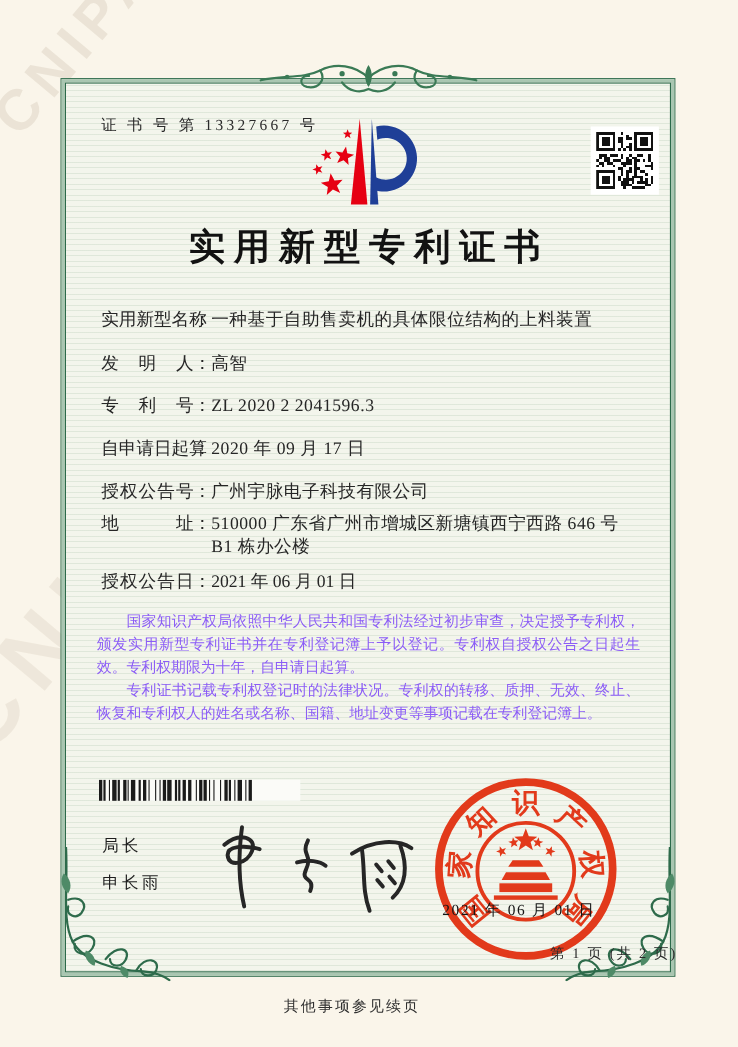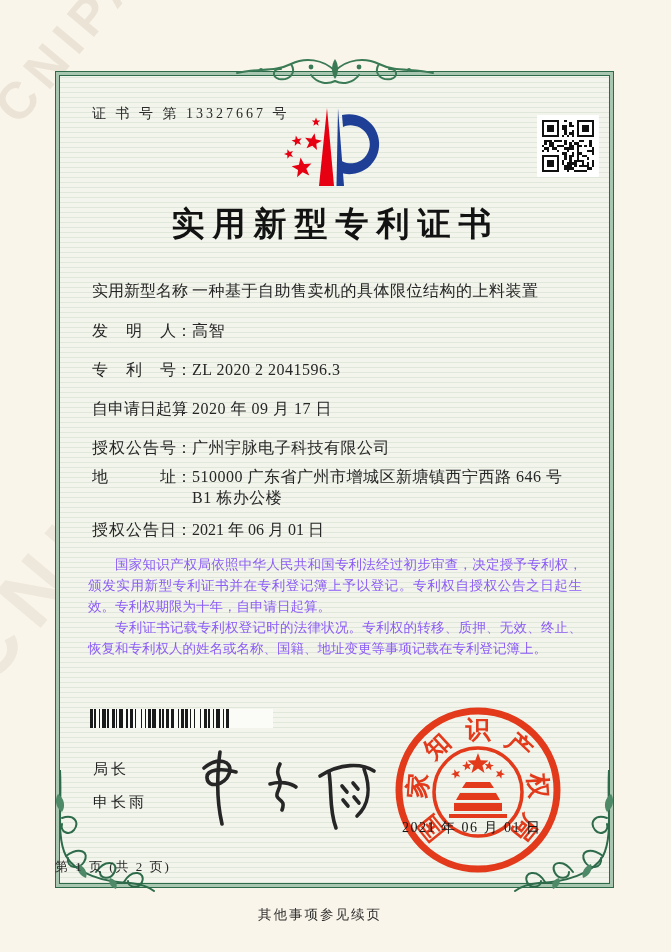--- a/index.html
+++ b/index.html
@@ -52,21 +52,21 @@
   .grant-pair.p2{position:absolute; left:260px; top:0; width:226px;}
   .paras{position:absolute; left:88px; top:554px; width:494px; font-size:13.5px; line-height:1.56; color:#8b5cf6; text-align:justify;}
   .paras p{margin:0; text-indent:2em;}
   .barcode{position:absolute; left:90px; top:709px; width:183px; height:19px; display:flex; align-items:stretch; background:#fbfbf8;}
   .barcode div{height:100%;}
   .sig-title{position:absolute; left:93px; top:760px; font-size:15px; letter-spacing:3px; color:#1e1e1e;}
   .sig-name{position:absolute; left:93px; top:793px; font-size:15px; letter-spacing:3px; color:#1e1e1e;}
   .sig-hand{position:absolute; left:196px; top:744px;}
   .seal{position:absolute; left:392px; top:704px; opacity:0.95;}
   .seal-date{position:absolute; left:402px; top:819px; font-size:14px; letter-spacing:1.5px; color:#151515; white-space:nowrap;}
-  .page-footer{position:absolute; left:55px; top:858px; width:561px; text-align:left; font-size:13px; letter-spacing:2px; color:#2a2a2a;}
+  .page-footer{position:absolute; left:55px; top:858px; width:561px; text-align:right; font-size:13px; letter-spacing:2px; color:#2a2a2a;}
   .continuation{position:absolute; left:55px; top:906px; width:530px; text-align:center; font-size:13.5px; letter-spacing:2px; color:#2f2f2f;}
   .defs-holder{position:absolute; width:0; height:0; overflow:hidden;}
 </style>
 </head>
 <body>
 
 <svg class="defs-holder" aria-hidden="true">
   <defs>
     <polygon id="star5" points="0,-1 .247,-.34 .951,-.309 .399,.13 .588,.809 0,.42 -.588,.809 -.399,.13 -.951,-.309 -.247,-.34"></polygon>
   </defs>

